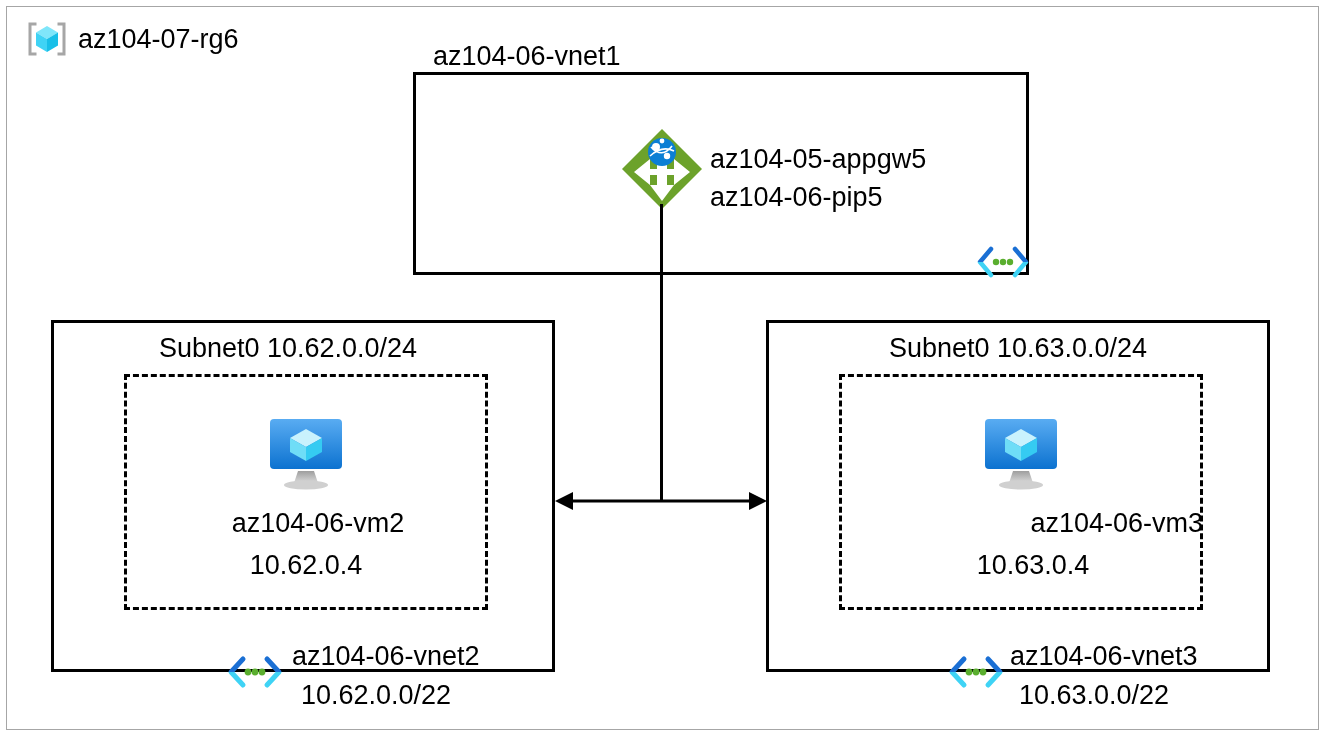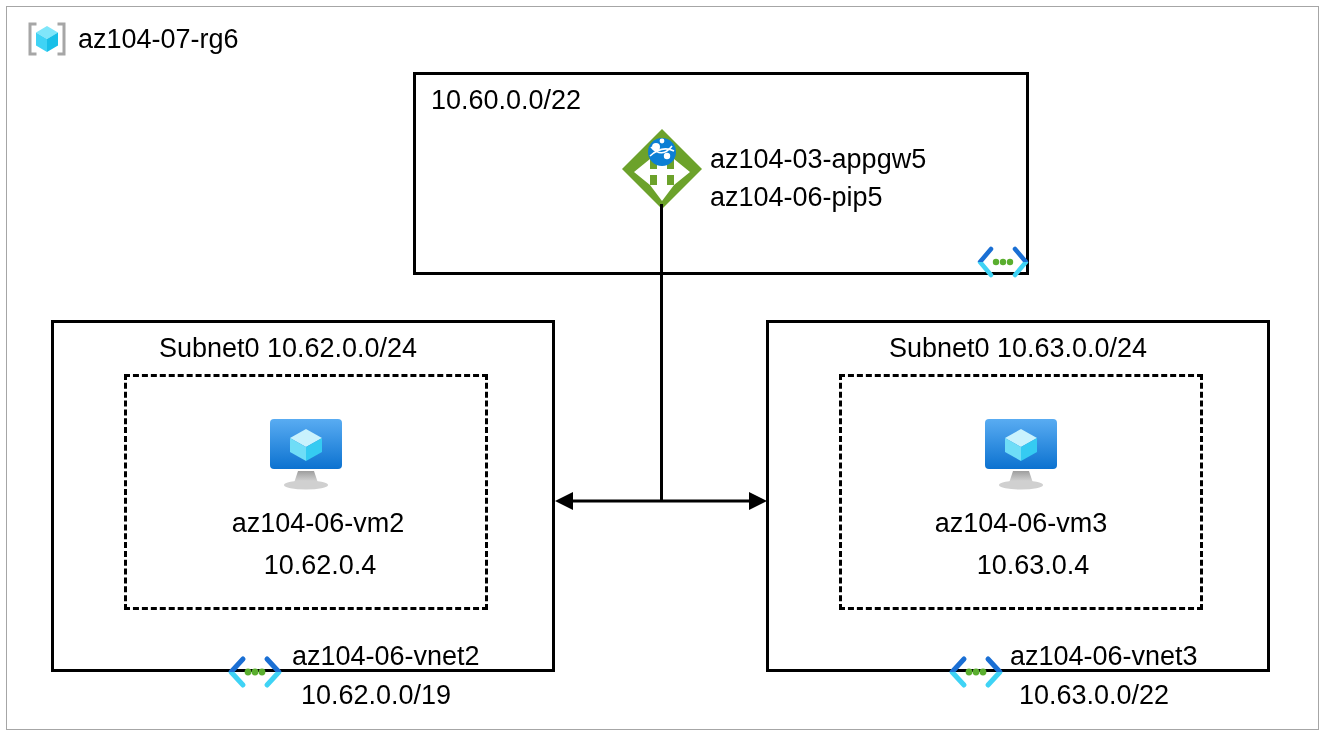--- a/index.html
+++ b/index.html
@@ -88,45 +88,45 @@
         <path d="M33 6 L38 6 L38 36 L33 36" fill="none" stroke="#A6A6A6" stroke-width="3" stroke-linecap="square"></path>
 
         <polygon points="21,8 32,14.5 21,21 10,14.5" fill="#7FE6FA"></polygon>
         <polygon points="10,14.5 21,21 21,34 10,27.5" fill="#3FD3F5"></polygon>
         <polygon points="32,14.5 32,27.5 21,34 21,21" fill="#18BFE8"></polygon>
       </svg>
     </span>
     <span class="rg-title">az104-07-rg6</span>
   </div>
 
+  <div class="lbl lbl-27" style="left:433px; top:41px;">az104-06-vnet1</div>
 
   <div class="box" style="left:413px; top:72px; width:616px; height:203px;"></div>
 
-  <div class="lbl lbl-27" style="left:431px; top:85px;">10.60.0.0/22</div>
 
   <span class="icon" style="left:620px; top:127px; width:84px; height:84px;">
     <svg width="84" height="84" viewBox="0 0 84 84">
       <polygon points="42,2 82,42 42,82 2,42" fill="#6CA22B"></polygon>
 
       <path d="M30 48 L30 58 L14 45 L30 32 L30 42 L39 42 L39 48 Z" fill="#ffffff"></path>
 
       <path d="M54 48 L54 58 L70 45 L54 32 L54 42 L45 42 L45 48 Z" fill="#ffffff"></path>
 
       <path d="M37 34 L47 34 L47 58 L54 58 L42 74 L30 58 L37 58 Z" fill="#ffffff"></path>
 
       <circle cx="42" cy="25" r="14" fill="#0C7FD4"></circle>
       <circle cx="36" cy="20" r="4" fill="#ffffff"></circle>
       <circle cx="47" cy="29" r="3.2" fill="#ffffff"></circle>
       <circle cx="42" cy="14" r="2.4" fill="#ffffff"></circle>
       <path d="M30 29 Q42 18 54 24" fill="none" stroke="#ffffff" stroke-width="1.6"></path>
       <path d="M31 20 Q42 32 52 19" fill="none" stroke="#ffffff" stroke-width="1.6"></path>
     </svg>
   </span>
 
-  <div class="lbl lbl-27" style="left:710px; top:144px;">az104-03-appgw5</div>
+  <div class="lbl lbl-27" style="left:710px; top:144px;">az104-05-appgw5</div>
   <div class="lbl lbl-27" style="left:710px; top:182px;">az104-06-pip5</div>
 
   <span class="icon" style="left:976px; top:246px; width:54px; height:32px;">
     <svg width="54" height="32" viewBox="0 0 54 32">
       <defs>
         <linearGradient id="chevGradL1" x1="0" y1="0" x2="0" y2="1">
           <stop offset="0%" stop-color="#1A6FD4"></stop>
           <stop offset="50%" stop-color="#1A6FD4"></stop>
           <stop offset="50%" stop-color="#3FD3F5"></stop>
           <stop offset="100%" stop-color="#3FD3F5"></stop>
@@ -169,42 +169,42 @@
       <rect x="12" y="2" width="72" height="50" rx="4" fill="url(#vmScreen2)"></rect>
       <path d="M40 54 L56 54 L60 66 L36 66 Z" fill="url(#vmStand2)"></path>
       <ellipse cx="48" cy="68" rx="22" ry="4.5" fill="#D0D0D0"></ellipse>
       <polygon points="48,12 64,21 48,30 32,21" fill="#C9F2FD"></polygon>
       <polygon points="32,21 48,30 48,44 32,35" fill="#6FDDF7"></polygon>
       <polygon points="64,21 64,35 48,44 48,30" fill="#35CBF2"></polygon>
     </svg>
   </span>
 
   <div class="lbl lbl-27 center" style="left:124px; top:508px; width:388px;">az104-06-vm2</div>
-  <div class="lbl lbl-27 center" style="left:124px; top:550px; width:364px;margin-left:14px;">10.62.0.4</div>
+  <div class="lbl lbl-27 center" style="left:124px; top:550px; width:364px;">10.62.0.4</div>
 
   <span class="icon" style="left:226px; top:655px; width:58px; height:34px;">
     <svg width="58" height="34" viewBox="0 0 58 34">
       <defs>
         <linearGradient id="chevGradL2" x1="0" y1="0" x2="0" y2="1">
           <stop offset="0%" stop-color="#1A6FD4"></stop>
           <stop offset="50%" stop-color="#1A6FD4"></stop>
           <stop offset="50%" stop-color="#3FD3F5"></stop>
           <stop offset="100%" stop-color="#3FD3F5"></stop>
         </linearGradient>
       </defs>
       <path d="M17 4 L5 17 L17 30" fill="none" stroke="url(#chevGradL2)" stroke-width="5" stroke-linecap="round" stroke-linejoin="round"></path>
       <path d="M41 4 L53 17 L41 30" fill="none" stroke="url(#chevGradL2)" stroke-width="5" stroke-linecap="round" stroke-linejoin="round"></path>
       <circle cx="22" cy="17" r="3.4" fill="#5AAE2E"></circle>
       <circle cx="29" cy="17" r="3.4" fill="#5AAE2E"></circle>
       <circle cx="36" cy="17" r="3.4" fill="#5AAE2E"></circle>
     </svg>
   </span>
 
   <div class="lbl lbl-27" style="left:292px; top:641px;">az104-06-vnet2</div>
-  <div class="lbl lbl-27" style="left:301px; top:680px;">10.62.0.0/19</div>
+  <div class="lbl lbl-27" style="left:301px; top:680px;">10.62.0.0/22</div>
 
   <div class="box" style="left:766px; top:320px; width:504px; height:352px;"></div>
 
   <div class="lbl lbl-27 center" style="left:766px; top:333px; width:504px;">Subnet0 10.63.0.0/24</div>
 
   <div class="dashed-box" style="left:839px; top:374px; width:364px; height:236px;"></div>
 
   <span class="icon" style="left:973px; top:417px; width:96px; height:74px;">
     <svg width="96" height="74" viewBox="0 0 96 74">
       <defs>
@@ -219,21 +219,21 @@
       </defs>
       <rect x="12" y="2" width="72" height="50" rx="4" fill="url(#vmScreen3)"></rect>
       <path d="M40 54 L56 54 L60 66 L36 66 Z" fill="url(#vmStand3)"></path>
       <ellipse cx="48" cy="68" rx="22" ry="4.5" fill="#D0D0D0"></ellipse>
       <polygon points="48,12 64,21 48,30 32,21" fill="#C9F2FD"></polygon>
       <polygon points="32,21 48,30 48,44 32,35" fill="#6FDDF7"></polygon>
       <polygon points="64,21 64,35 48,44 48,30" fill="#35CBF2"></polygon>
     </svg>
   </span>
 
-  <div class="lbl lbl-27 center" style="left:839px; top:508px; width:364px;">az104-06-vm3</div>
+  <div class="lbl lbl-27 center" style="left:839px; top:508px; width:364px;text-align:right;">az104-06-vm3</div>
   <div class="lbl lbl-27 center" style="left:839px; top:550px; width:388px;">10.63.0.4</div>
 
   <span class="icon" style="left:947px; top:655px; width:58px; height:34px;">
     <svg width="58" height="34" viewBox="0 0 58 34">
       <defs>
         <linearGradient id="chevGradL3" x1="0" y1="0" x2="0" y2="1">
           <stop offset="0%" stop-color="#1A6FD4"></stop>
           <stop offset="50%" stop-color="#1A6FD4"></stop>
           <stop offset="50%" stop-color="#3FD3F5"></stop>
           <stop offset="100%" stop-color="#3FD3F5"></stop>

